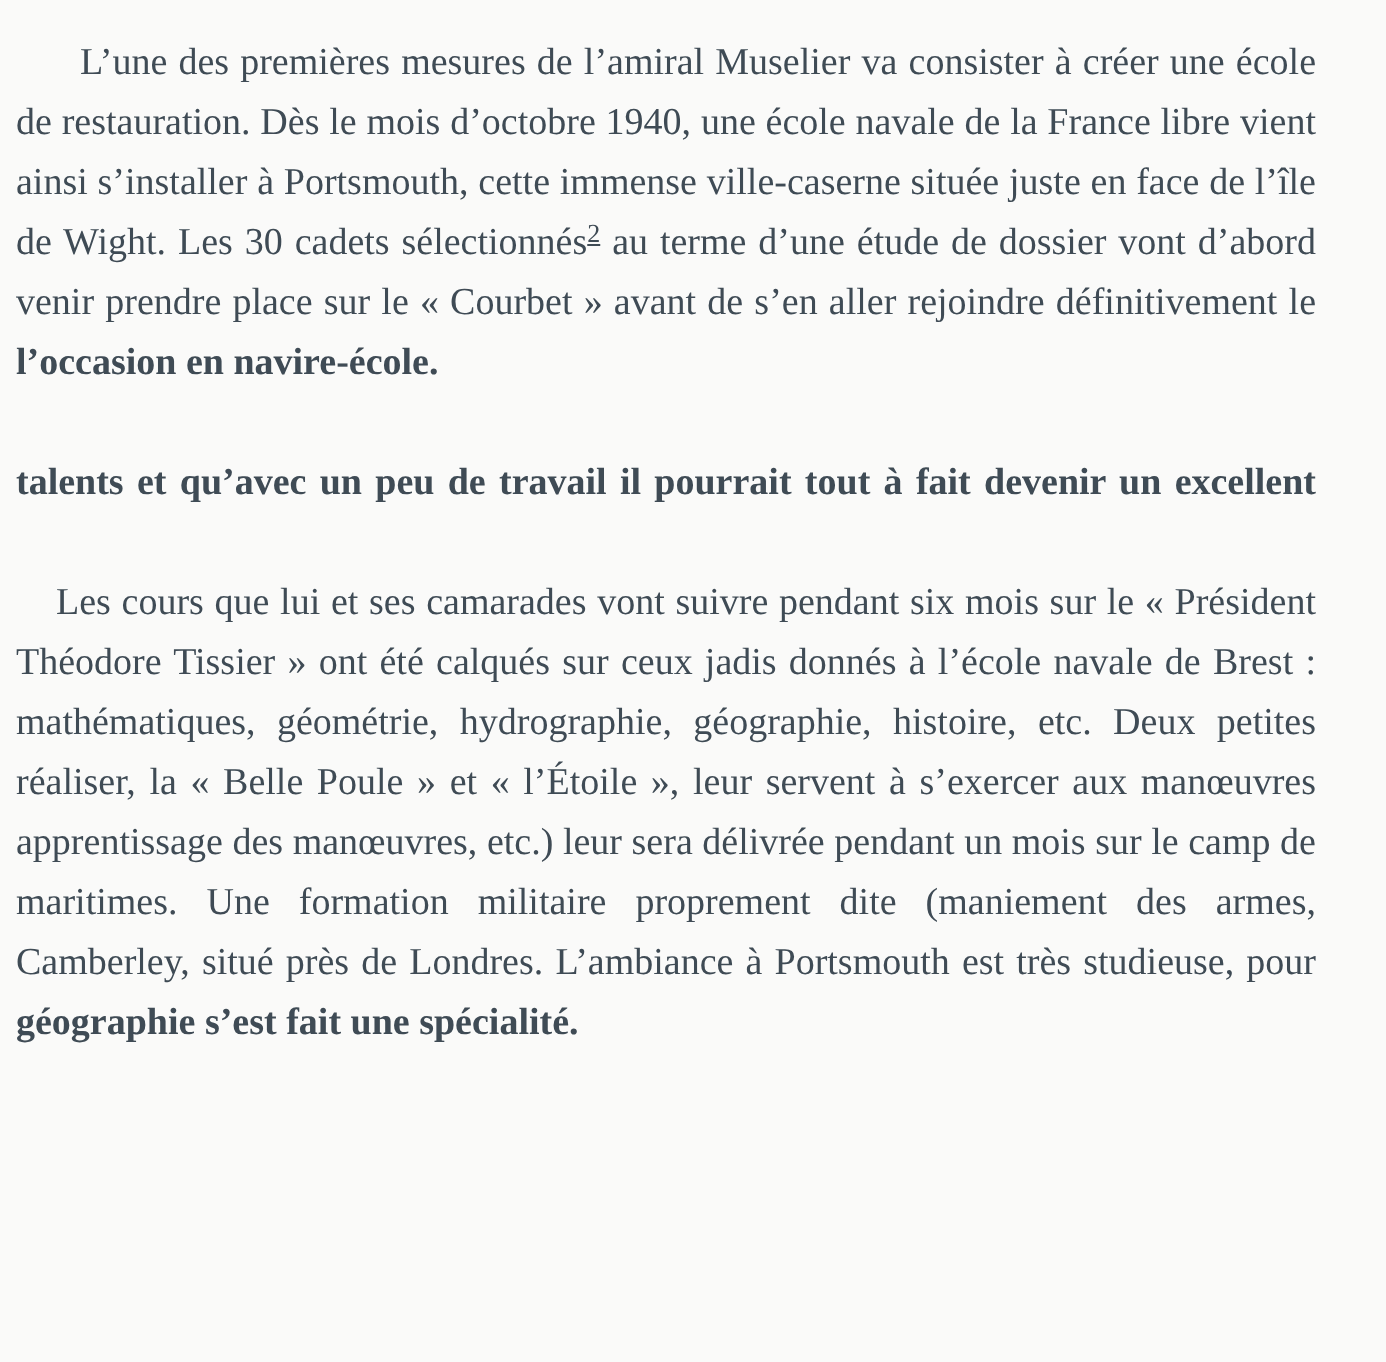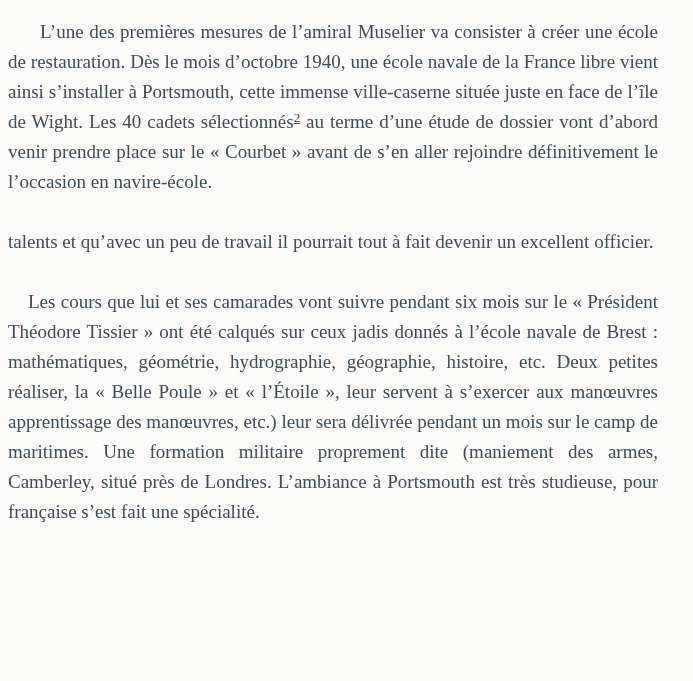--- a/index.html
+++ b/index.html
@@ -30,20 +30,21 @@
   }
   .line {
     height: 30px;
     white-space: normal;
     text-align: justify;
     text-align-last: justify;
     overflow: hidden;
   }
   .line.line-end {
     text-align-last: left;
+    font-weight: bold;
   }
   .line.indent-lg {
     padding-left: 32px;
   }
   .line.indent-sm {
     padding-left: 20px;
   }
   .footnote-ref {
     display: inline-block;
     font-size: 13px;
@@ -57,34 +58,34 @@
 </head>
 <body>
 
 <div class="page">
 
   <div class="para">
     <div class="line indent-lg">L’une des premières mesures de l’amiral Muselier va consister à créer une école</div>
     <div class="line">de restauration. Dès le mois d’octobre 1940, une école navale de la France libre vient</div>
     <div class="line">ainsi s’installer à Portsmouth, cette immense ville-caserne située juste en face de l’île</div>
     <div class="line">
-      <span>de Wight. Les 40 cadets sélectionnés</span><a class="footnote-ref">2</a><span> au terme d’une étude de dossier vont d’abord</span>
+      <span>de Wight. Les 30 cadets sélectionnés</span><a class="footnote-ref">2</a><span> au terme d’une étude de dossier vont d’abord</span>
     </div>
     <div class="line">venir prendre place sur le « Courbet » avant de s’en aller rejoindre définitivement le</div>
     <div class="line line-end">l’occasion en navire-école.</div>
   </div>
 
   <div class="para">
     <div class="line line-end">talents et qu’avec un peu de travail il pourrait tout à fait devenir un excellent officier.</div>
   </div>
 
   <div class="para">
     <div class="line indent-sm">Les cours que lui et ses camarades vont suivre pendant six mois sur le « Président</div>
     <div class="line">Théodore Tissier » ont été calqués sur ceux jadis donnés à l’école navale de Brest :</div>
     <div class="line">mathématiques, géométrie, hydrographie, géographie, histoire, etc. Deux petites</div>
     <div class="line">réaliser, la « Belle Poule » et « l’Étoile », leur servent à s’exercer aux manœuvres</div>
     <div class="line">apprentissage des manœuvres, etc.) leur sera délivrée pendant un mois sur le camp de</div>
     <div class="line">maritimes. Une formation militaire proprement dite (maniement des armes,</div>
     <div class="line">Camberley, situé près de Londres. L’ambiance à Portsmouth est très studieuse, pour ne</div>
-    <div class="line line-end">française s’est fait une spécialité.</div>
+    <div class="line line-end">géographie s’est fait une spécialité.</div>
   </div>
 
 </div>
 
 </body></html>

